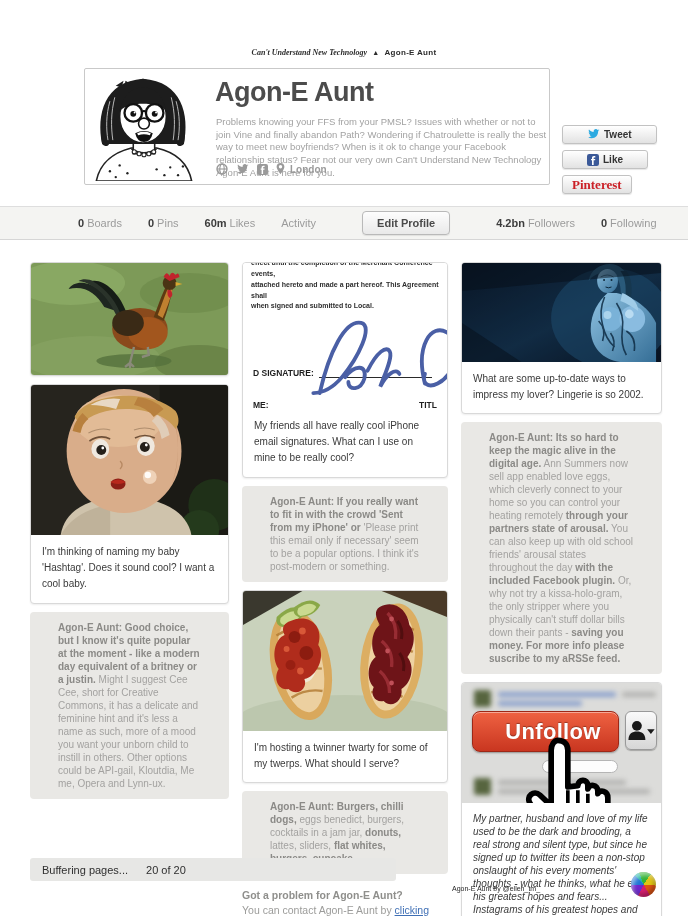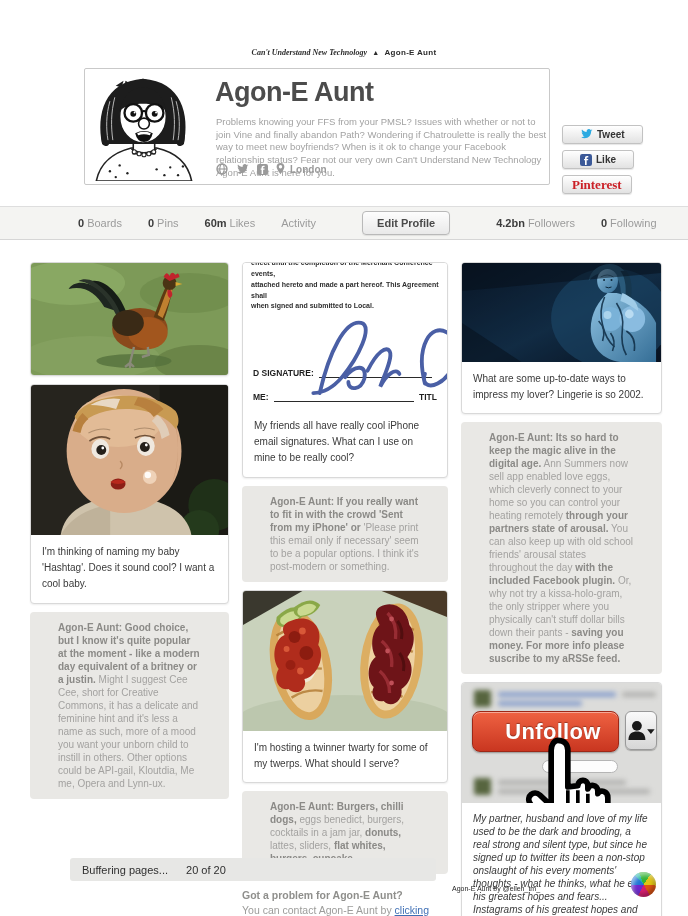--- a/index.html
+++ b/index.html
@@ -20,21 +20,21 @@
     border:1px solid #c9c9c9; border-radius:2px; background:#fff; }
   .avatar { position:absolute; left:3px; top:3px; width:110px; height:109px; }
   .h-title { position:absolute; left:130px; top:8px; font-size:27px; font-weight:bold; color:#4c4c4c; letter-spacing:-.5px; }
   .h-desc { position:absolute; left:131px; top:47px; width:334px; font-size:9.5px; line-height:1.34; color:#a2a2a2; }
   .h-icons { position:absolute; left:131px; bottom:9px; display:flex; align-items:center; gap:8px; }
   .h-icons svg { display:block; }
   .h-loc { font-size:10px; font-weight:bold; color:#9a9a9a; margin-left:-3px; }
 
   
   .social-col { position:absolute; left:562px; top:125px; display:flex; flex-direction:column; gap:6px; align-items:flex-start; }
-  .sbtn { display:flex; align-items:center; gap:4px; height:19px; padding:0 17px;
+  .sbtn { display:flex; align-items:center; gap:4px; height:19px; padding:0 24px;
     border:1px solid #c2c2c2; border-radius:3px; background:linear-gradient(#ffffff,#e2e2e2);
     font-size:10px; font-weight:bold; color:#333; box-shadow:0 1px 1px rgba(0,0,0,.1); cursor:pointer; }
   .btn-pin { color:#cb2027; font-family:"Liberation Serif", serif; font-size:13px; padding:0 9px; }
 
   
   .stats-bar { position:absolute; left:0; top:206px; width:688px; height:34px;
     background:#f4f4f2; border-top:1px solid #dedede; border-bottom:1px solid #d6d6d6;
     display:flex; align-items:center; padding-left:78px; gap:26px; font-size:11px; color:#9b9b9b; }
   .stat b { color:#3c3c3c; margin-right:3px; }
   .btn-edit { margin:0 20px; padding:5px 14px; border:1px solid #b9b9b9; border-radius:4px;
@@ -60,21 +60,21 @@
   .img-doll { height:150px; }
   .img-blue { height:99px; }
   .img-hotdog { height:140px; }
 
   
   .img-sig { height:146px; background:#fff; position:relative; font-family:"Liberation Sans", sans-serif; }
   .sig-text { overflow:hidden; padding:0 8px; font-size:7px; line-height:1.55; color:#2e2e2e; font-weight:600; }
   .sig-text div:first-child { margin-top:-5px; }
   .sig-row { display:flex; align-items:flex-end; padding:0 10px; font-size:8.5px; font-weight:bold; color:#1f1f1f; }
   .sig-line { flex:1; border-bottom:1.5px solid #2a2a2a; margin:0 5px; height:10px; }
-  .row1 { margin-top:56px; } .row2 { margin-top:14px; }
+  .row1 { margin-top:56px; } .row2 { margin-top:22px; }
   .sig-scrawl { position:absolute; left:48px; top:22px; width:128px; height:60px; }
 
   
   .img-unfollow { height:120px; background:#dcdcda; position:relative; }
   .uf-bg { position:absolute; inset:0; filter:blur(2.5px); }
   .uf-av { position:absolute; width:17px; height:17px; background:#57653f; border-radius:2px; }
   .uf-line { position:absolute; height:5px; border-radius:2px; }
   .uf-line.b { background:#8aa0cc; } .uf-line.g { background:#b2b2b0; }
   .uf-btn { position:absolute; left:10px; top:28px; width:147px; height:41px; border-radius:8px;
     background:linear-gradient(#ef6242,#c93620); border:1px solid #9e2716; color:#fff; font-weight:bold;
@@ -89,21 +89,21 @@
 
   
   .contact { margin-top:6px; font-size:10.5px; line-height:1.45; }
   .contact-h { font-weight:bold; color:#8f8f8c; }
   .contact-t { color:#9c9c9a; }
   .contact a { color:#3f6fb5; text-decoration:underline; cursor:pointer; }
 
   
   .footer-bar { position:absolute; left:30px; top:858px; width:366px; height:23px; background:#e7e7e5;
     border-radius:3px; display:flex; align-items:center; padding-left:12px; gap:18px;
-    font-size:11px; color:#2f2f2f;margin-left:40px; }
+    font-size:11px; color:#2f2f2f; }
   .credit { position:absolute; left:452px; top:885px; font-size:7px; color:#1e1e1e; }
   .wheel { position:absolute; left:631px; top:872px; width:25px; height:25px; border-radius:50%;
     background:conic-gradient(from -20deg,#35b335 0 55deg,#e0c414 55deg 115deg,#e05414 115deg 170deg,
       #d41e6e 170deg 225deg,#6e28cc 225deg 290deg,#2277d4 290deg 335deg,#23b5a5 335deg 360deg);
     box-shadow:inset 2px 3px 4px rgba(255,255,255,.55), inset -2px -3px 4px rgba(0,0,0,.3); }
 </style>
 </head>
 <body>
 
 <div class="breadcrumb">

